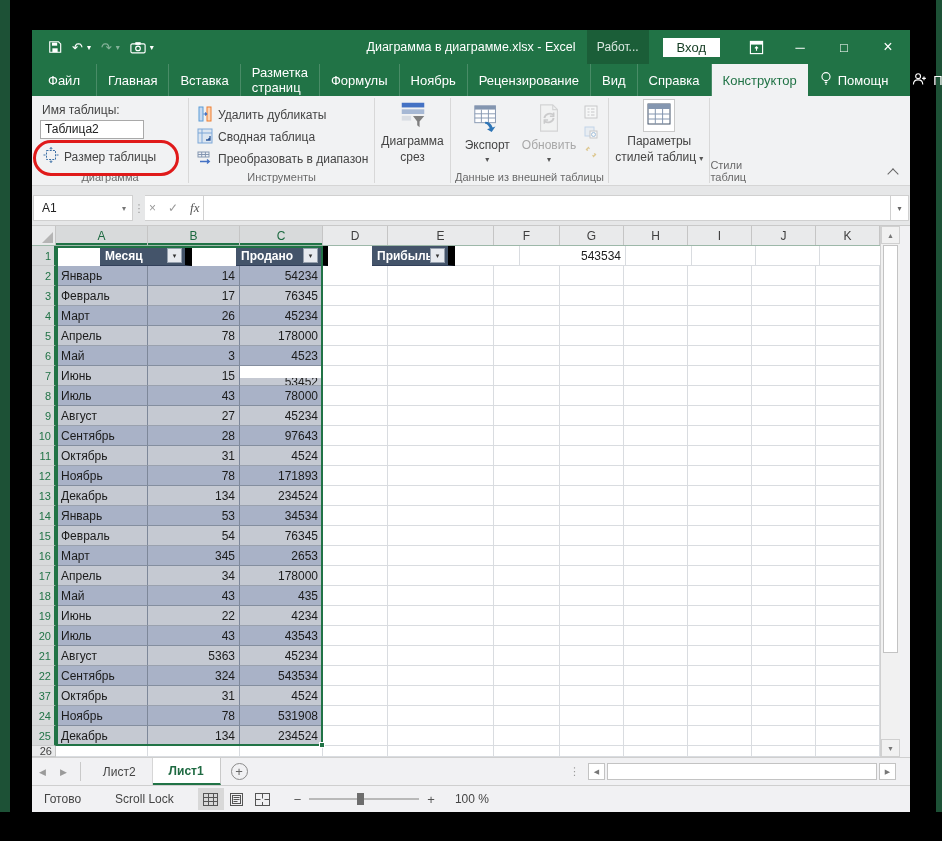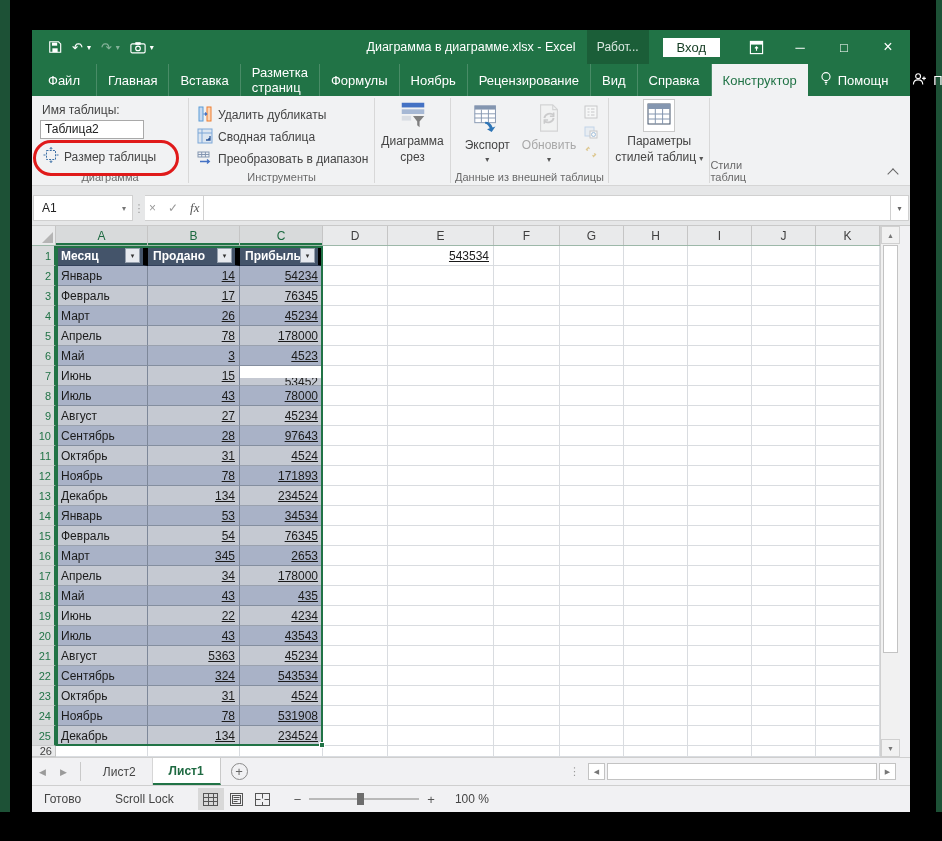--- a/index.html
+++ b/index.html
@@ -73,23 +73,23 @@
   #colheads { display:flex; height:20px; background:#e9eaeb; border-bottom:1px solid #9db8a9; }
   #corner { width:24px; flex:0 0 24px; border-right:1px solid #c5c5c5; position:relative; background:#e9eaeb; cursor:pointer; }
   #corner:after { content:""; position:absolute; right:2px; bottom:2px; border-left:11px solid transparent; border-bottom:11px solid #b5b5b5; }
   .col-h { display:flex; align-items:center; justify-content:center; font-size:12px; color:#3f3f3f; border-right:1px solid #c5c5c5; cursor:pointer; }
   .col-h.sel { background:#d8dadb; color:#1d6a41; box-shadow:inset 0 -2px 0 #217346; }
   #rowsarea { position:relative; }
   .grow { display:flex; height:20px; }
   .rn { width:24px; flex:0 0 24px; background:#e9eaeb; border-right:1px solid #c5c5c5; border-bottom:1px solid #c9cacb; display:flex; align-items:center; justify-content:flex-end; padding-right:3px; font-size:11px; color:#3f3f3f; cursor:pointer; }
   .rn.sel { background:#d8dadb; color:#217346; border-right:2px solid #217346; }
   .cell { border-right:1px solid #d9dce0; border-bottom:1px solid #d9dce0; font-size:12px; color:#1b1b1b; display:flex; align-items:center; overflow:hidden; cursor:cell; }
-  .cell.num { justify-content:flex-end; padding-right:4px;text-decoration:underline; }
+  .cell.num { justify-content:flex-end; padding-right:4px; }
   .cell.txt { padding-left:5px; }
-  .cell.thead { background:#44546a; color:#fff; font-weight:bold; border-right:5px solid #000000; border-bottom:1px solid #32405a; position:relative; padding-left:5px; }
+  .cell.thead { background:#44546a; color:#fff; font-weight:bold; border-right:7px solid #000000; border-bottom:1px solid #32405a; position:relative; padding-left:5px;margin-left:44px; }
   .filterbtn { position:absolute; right:3px; top:2px; width:15px; height:15px; background:#e7eaef; border:1px solid #96a0ae; display:flex; align-items:center; justify-content:center; font-size:7px; color:#333; font-weight:normal; cursor:pointer; }
   .cell.band-a { background:#a9b2c7; border-right:1px solid #7d8799; border-bottom:1px solid #848e9f; }
   .cell.band-b { background:#c5c9d2; border-right:1px solid #7d8799; border-bottom:1px solid #9aa1ae; }
   #sel-overlay { position:absolute; left:24px; top:0; width:267px; height:500px; border:2px solid #217346; pointer-events:none; }
   #sel-overlay .handle { position:absolute; right:-4px; bottom:-4px; width:6px; height:6px; background:#217346; border:1px solid #fff; }
   #partial26 { height:11px; display:flex; overflow:hidden; }
   
   #vscroll { width:20px; flex:0 0 20px; background:#f1f1f1; border-left:1px solid #d0d0d0; display:flex; flex-direction:column; }
   .sbtn { height:18px; background:#f1f1f1; border:1px solid #d0d0d0; display:flex; align-items:center; justify-content:center; font-size:7px; color:#777; cursor:pointer; }
   #vthumb { height:408px; background:#fff; border:1px solid #c3c3c3; margin:1px 2px; cursor:grab; }
@@ -679,21 +679,21 @@
               <div class="cell" style="width: 65px; flex: 0 0 65px;"></div>
               <div class="cell" style="width: 106px; flex: 0 0 106px;"></div>
               <div class="cell" style="width: 66px; flex: 0 0 66px;"></div>
               <div class="cell" style="width: 64px; flex: 0 0 64px;"></div>
               <div class="cell" style="width: 64px; flex: 0 0 64px;"></div>
               <div class="cell" style="width: 64px; flex: 0 0 64px;"></div>
               <div class="cell" style="width: 64px; flex: 0 0 64px;"></div>
               <div class="cell" style="width: 64px; flex: 0 0 64px;"></div>
             </div>
             <div class="grow">
-              <div class="rn sel">23</div>
+              <div class="rn sel">37</div>
               <div class="cell band-b txt" style="width: 92px; flex: 0 0 92px;">Октябрь</div>
               <div class="cell band-b num" style="width: 92px; flex: 0 0 92px;">31</div>
               <div class="cell band-b num" style="width: 83px; flex: 0 0 83px;">4524</div>
               <div class="cell" style="width: 65px; flex: 0 0 65px;"></div>
               <div class="cell" style="width: 106px; flex: 0 0 106px;"></div>
               <div class="cell" style="width: 66px; flex: 0 0 66px;"></div>
               <div class="cell" style="width: 64px; flex: 0 0 64px;"></div>
               <div class="cell" style="width: 64px; flex: 0 0 64px;"></div>
               <div class="cell" style="width: 64px; flex: 0 0 64px;"></div>
               <div class="cell" style="width: 64px; flex: 0 0 64px;"></div>

